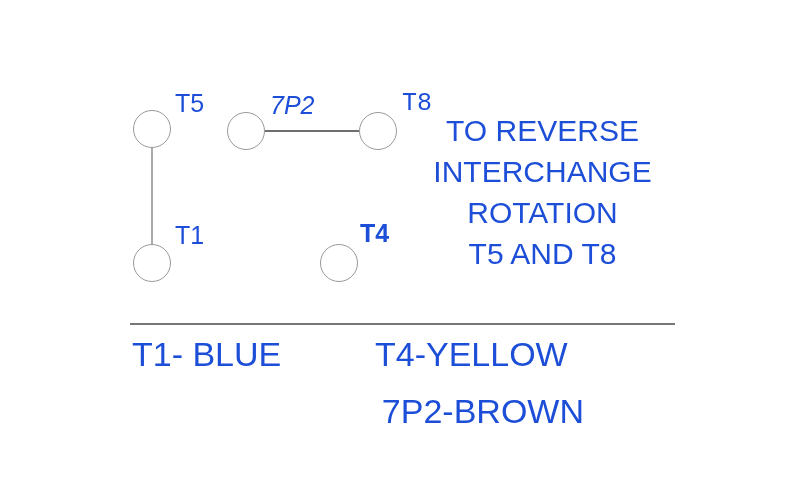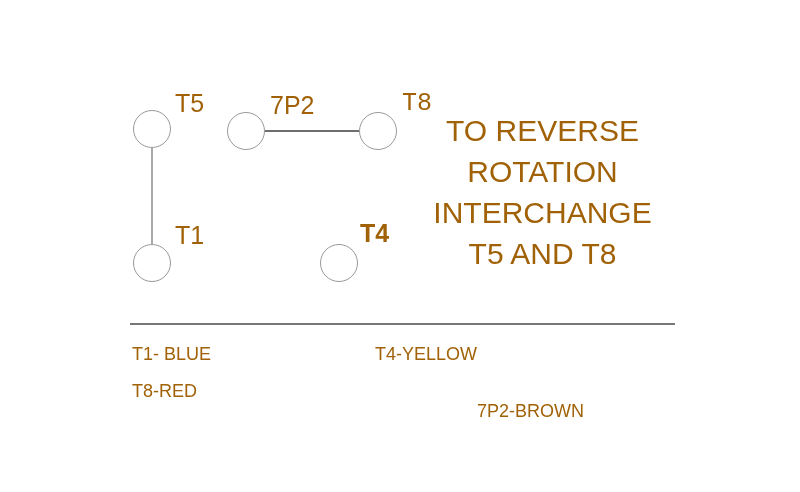--- a/index.html
+++ b/index.html
@@ -7,21 +7,21 @@
     padding: 0;
     background: #ffffff;
   }
   .stage {
     position: relative;
     width: 696px;
     height: 492px;
     background: #ffffff;
     overflow: hidden;
     font-family: "Liberation Sans", sans-serif;
-    color: #a16207;
+    color: #1d4ed8;
   }
   
   .circle {
     position: absolute;
     width: 38px;
     height: 38px;
     border: 1.5px solid #999999;
     border-radius: 50%;
     box-sizing: border-box;
     background: #ffffff;
@@ -32,21 +32,21 @@
   .c-t8  { left: 359px; top: 112px; }
   .c-t4  { left: 320px; top: 244px; }
   
   .tlabel {
     position: absolute;
     font-size: 25px;
     line-height: 25px;
     white-space: nowrap;
   }
   .l-t5  { left: 175px; top: 91px;  }
-  .l-7p2 { left: 270px; top: 93px;  }
+  .l-7p2 { left: 270px; top: 93px; font-style: italic;  }
   .l-t8  { left: 402px; top: 91px; font-family: Liberation Mono, monospace;  }
   .l-t1  { left: 175px; top: 223px; }
   .l-t4  { left: 360px; top: 221px; font-weight: bold; }
   
   .wire { position: absolute; }
   .wire-v {
     left: 151px; top: 148px;
     width: 2px; height: 96px;
     background: #aaaaaa;
   }
@@ -68,21 +68,21 @@
   
   .separator {
     position: absolute;
     left: 130px; top: 323px;
     width: 545px; height: 2px;
     background: #777777;
   }
   
   .legend-item {
     position: absolute;
-    font-size: 18px;
+    font-size: 34px;
     line-height: 26px;
     white-space: nowrap;
   }
   .lg-t1  { left: 132px;  top: 341px; }
   .lg-t4  { left: 327px;  top: 341px; margin-left: 48px; }
   .lg-t5  { right: 117px; top: 341px; }
   .lg-t8  { left: 132px;  top: 378px; }
   .lg-7p2 { right: 112px; top: 398px; }
 </style>
 </head>
@@ -100,25 +100,24 @@
   <div class="circle c-t4"></div>
 
   <span class="tlabel l-t5">T5</span>
   <span class="tlabel l-t1">T1</span>
   <span class="tlabel l-7p2">7P2</span>
   <span class="tlabel l-t8">T8</span>
   <span class="tlabel l-t4">T4</span>
 
   <div class="note">
     <div>TO REVERSE</div>
+    <div>INTERCHANGE</div>
     <div>ROTATION</div>
-    <div>INTERCHANGE</div>
     <div>T5 AND T8</div>
   </div>
 
   <div class="separator"></div>
 
   <span class="legend-item lg-t1">T1- BLUE</span>
   <span class="legend-item lg-t4">T4-YELLOW</span>
-  <span class="legend-item lg-t8">T8-RED</span>
   <span class="legend-item lg-7p2">7P2-BROWN</span>
 
 </div>
 
 </body></html>

